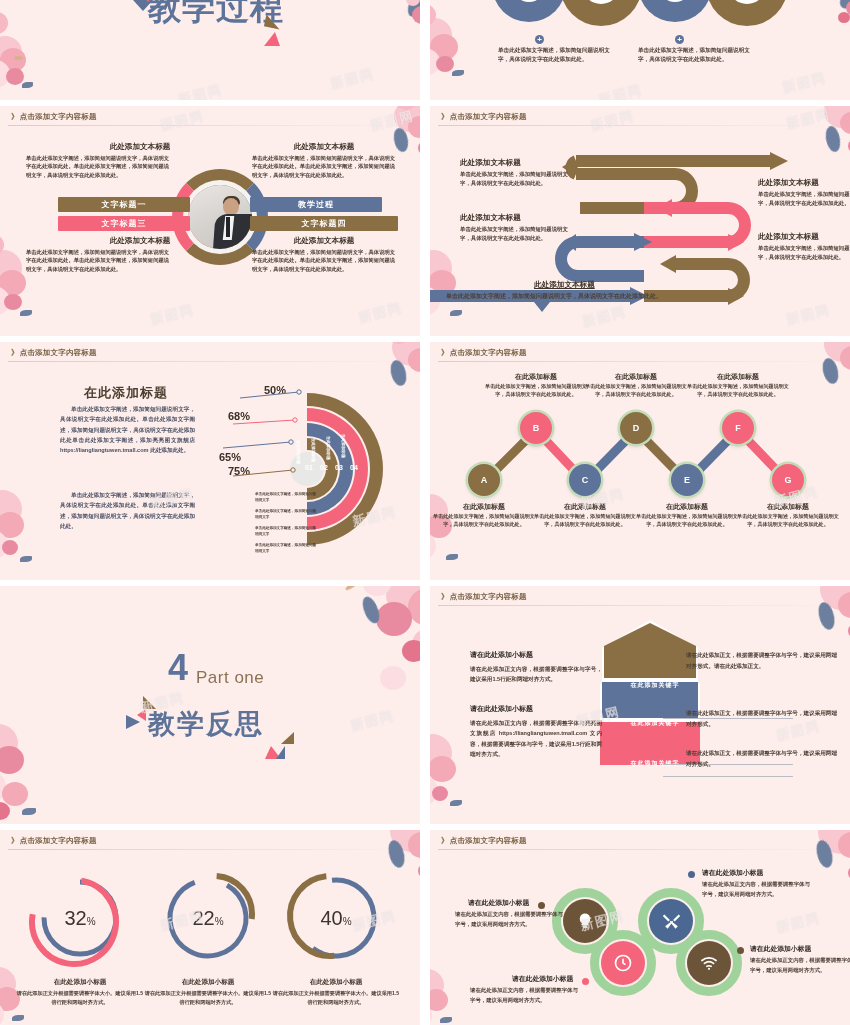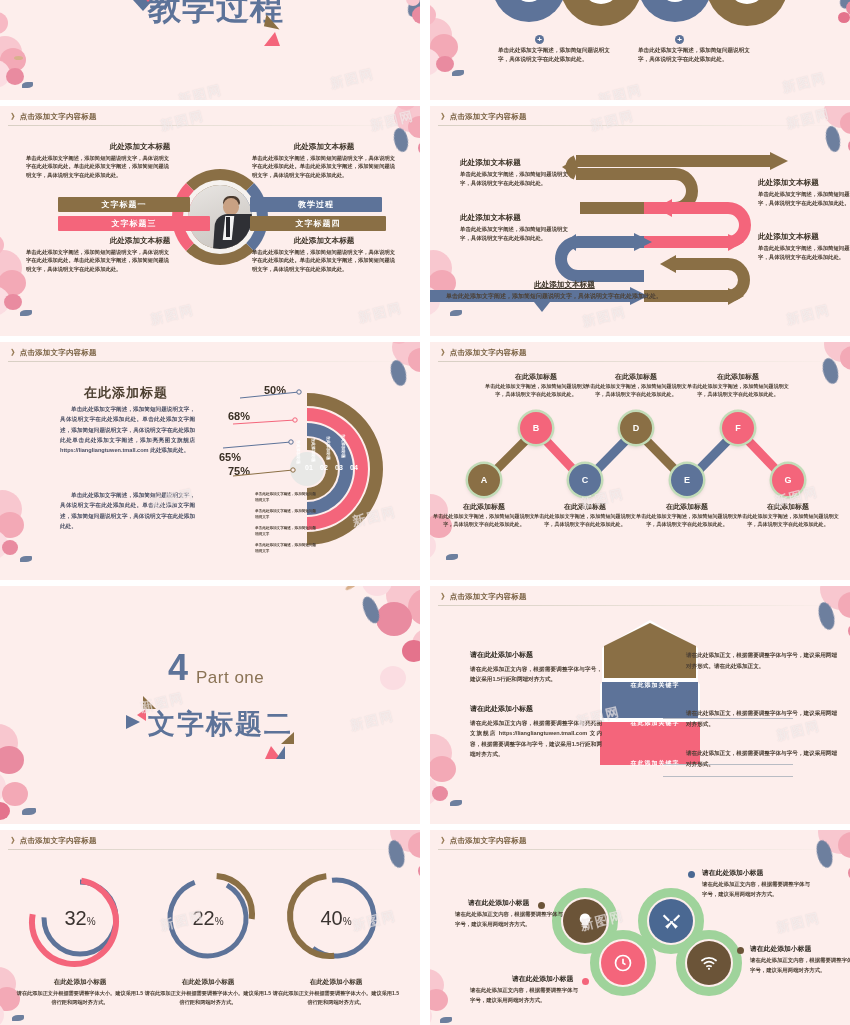--- a/index.html
+++ b/index.html
@@ -241,22 +241,22 @@
     <div class="photo" style="left:188px;top:79px;width:64px;height:64px">
       <div class="man-hair"></div>
         <div class="man-head"></div>
       <div class="man-body"></div>
         <div class="man-shirt"></div>
         <div class="man-tie"></div>
     </div>
 
     <div class="qbar" style="left:58px;top:91px;width:132px;background:#8a6f45">文字标题一</div>
     <div class="qbar" style="left:250px;top:91px;width:132px;background:#5d7399">教学过程</div>
-    <div class="qbar" style="left:58px;top:110px;width:152px;background:#f4657b">文字标题三</div>
-    <div class="qbar" style="left:250px;top:110px;width:136px;background:#8a6f45">文字标题四</div>
+    <div class="qbar" style="left:58px;top:110px;width:132px;background:#f4657b">文字标题三</div>
+    <div class="qbar" style="left:250px;top:110px;width:148px;background:#8a6f45">文字标题四</div>
 
     <div class="qhead" style="left:66px;top:36px;width:148px;text-align:center">此处添加文本标题</div>
     <div class="qbody" style="left:26px;top:48px">单击此处添加文字阐述，添加简短问题说明文字，具体说明文字在此处添加此处。单击此处添加文字阐述，添加简短问题说明文字，具体说明文字在此处添加此处。</div>
     <div class="qhead" style="left:250px;top:36px;width:148px;text-align:center">此处添加文本标题</div>
     <div class="qbody" style="left:252px;top:48px">单击此处添加文字阐述，添加简短问题说明文字，具体说明文字在此处添加此处。单击此处添加文字阐述，添加简短问题说明文字，具体说明文字在此处添加此处。</div>
     <div class="qhead" style="left:66px;top:130px;width:148px;text-align:center">此处添加文本标题</div>
     <div class="qbody" style="left:26px;top:142px">单击此处添加文字阐述，添加简短问题说明文字，具体说明文字在此处添加此处。单击此处添加文字阐述，添加简短问题说明文字，具体说明文字在此处添加此处。</div>
     <div class="qhead" style="left:250px;top:130px;width:148px;text-align:center">此处添加文本标题</div>
     <div class="qbody" style="left:252px;top:142px">单击此处添加文字阐述，添加简短问题说明文字，具体说明文字在此处添加此处。单击此处添加文字阐述，添加简短问题说明文字，具体说明文字在此处添加此处。</div>
 
@@ -468,21 +468,21 @@
       <div class="blob p3" style="left:20px;top:72px;width:30px;height:28px"></div>
       <div class="blob p4" style="left:-4px;top:96px;width:36px;height:34px"></div>
       <div class="blob p1" style="left:28px;top:108px;width:26px;height:24px"></div>
       <div class="blob p5" style="left:48px;top:134px;width:14px;height:7px;border-radius:50% 10%"></div>
 
       <div class="blob p8" style="left:16px;top:128px;width:20px;height:18px"></div>
     </div>
 
     <div class="big4" style="left:168px;top:64px">4</div>
     <div class="partone" style="left:196px;top:82px">Part one</div>
-    <div class="s7cn" style="left:148px;top:120px">文字标题二</div>
+    <div class="s7cn" style="left:148px;top:120px">教学反思</div>
     <div class="tri" style="left:143px;top:110px;border-left:0 solid transparent;border-right:13px solid transparent;border-bottom:13px solid #8a6f45"></div>
     <div class="tri" style="left:137px;top:123px;border-top:6px solid transparent;border-bottom:6px solid transparent;border-right:9px solid #f4657b"></div>
     <div class="tri" style="left:126px;top:129px;border-left:14px solid #5d7399;border-top:7px solid transparent;border-bottom:7px solid transparent"></div>
     <div class="tri" style="left:281px;top:146px;border-left:13px solid transparent;border-right:0 solid transparent;border-bottom:12px solid #8a6f45"></div>
     <div class="tri" style="left:265px;top:160px;border-left:6px solid transparent;border-right:10px solid transparent;border-bottom:13px solid #f4657b"></div>
     <div class="tri" style="left:276px;top:160px;border-left:9px solid transparent;border-right:0 solid transparent;border-bottom:13px solid #5d7399"></div>
 
     <div class="wm" style="left:140px;top:108px">新图网</div>
     <div class="wm" style="left:350px;top:126px">新图网</div>
   </div>

